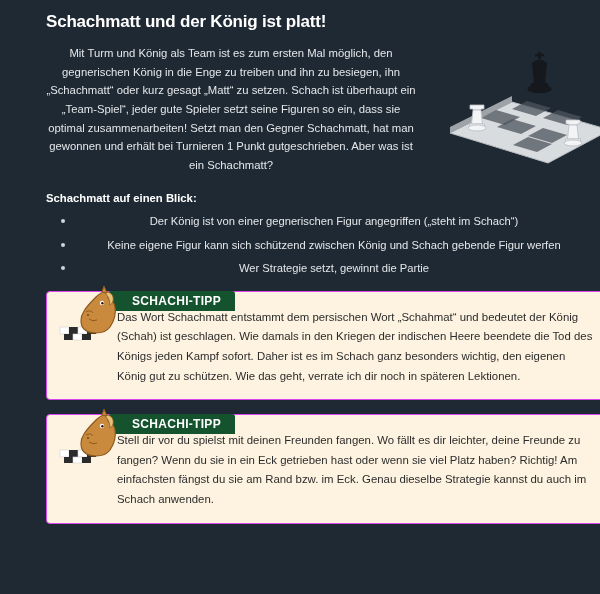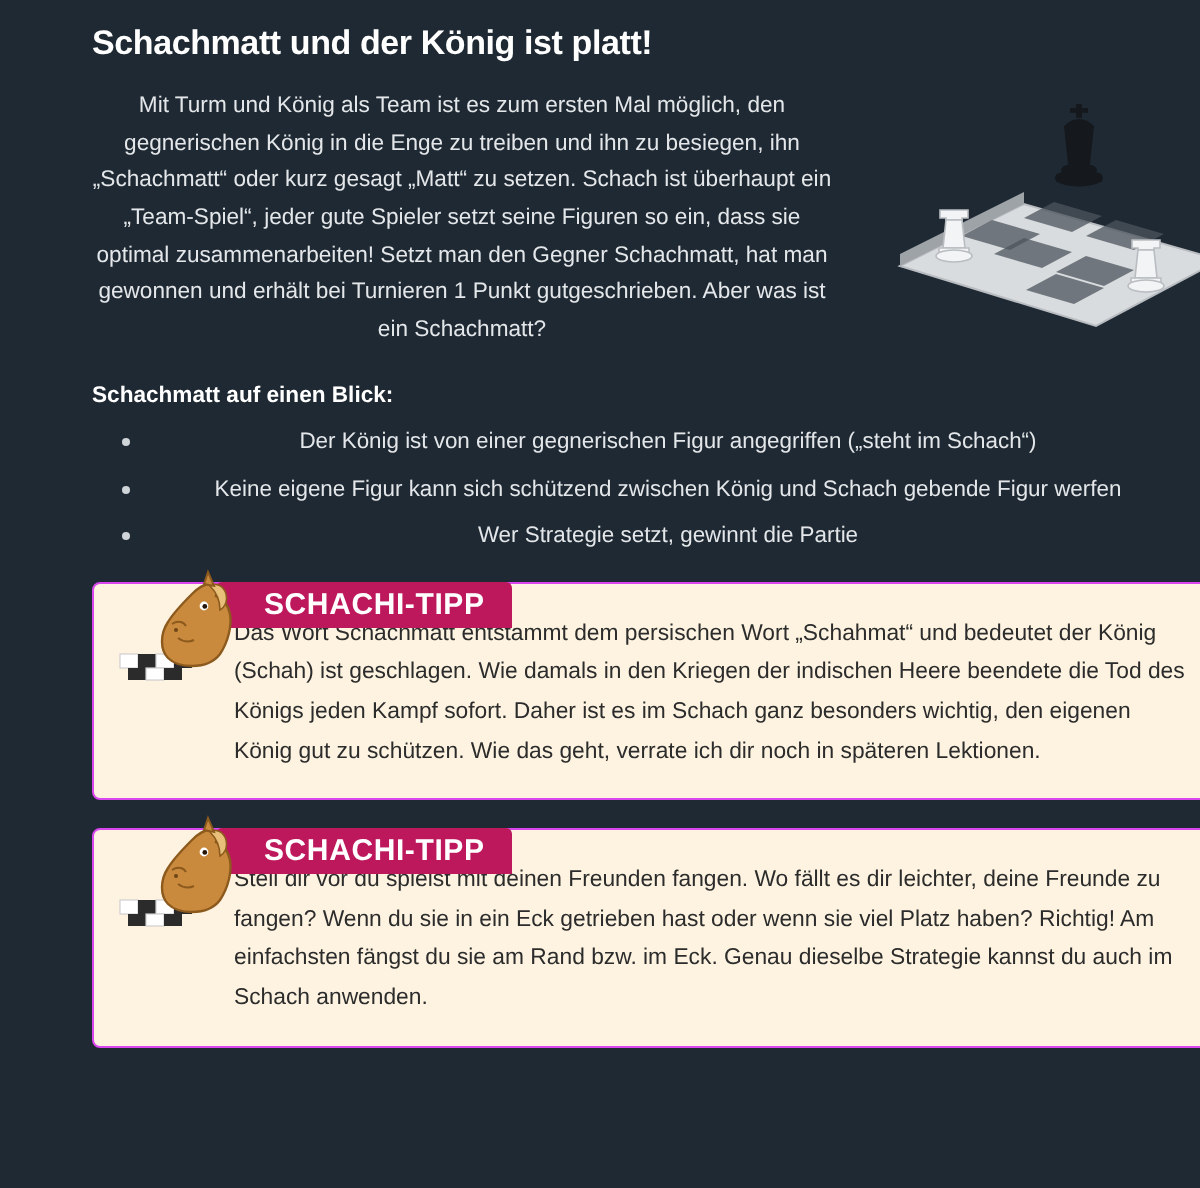--- a/index.html
+++ b/index.html
@@ -90,24 +90,24 @@
     color: #2c2c2c;
     padding: 16px 16px 13px 70px;
     font-size: 11.4px;
     line-height: 1.72;
     margin-top: 9px;
   }
   .tip-header {
     position: absolute;
     left: 62px;
     top: 0;
-    background: #be185d;
+    background: #14532d;
     color: #ffffff;
     font-weight: bold;
-    font-size: 15px;
+    font-size: 12px;
     letter-spacing: 0.3px;
     padding: 3px 14px 3px 24px;
     border-radius: 3px 3px 0 0;
     z-index: 3;
   }
   .knight-badge {
     position: absolute;
     left: 12px;
     top: -8px;
     width: 66px;

